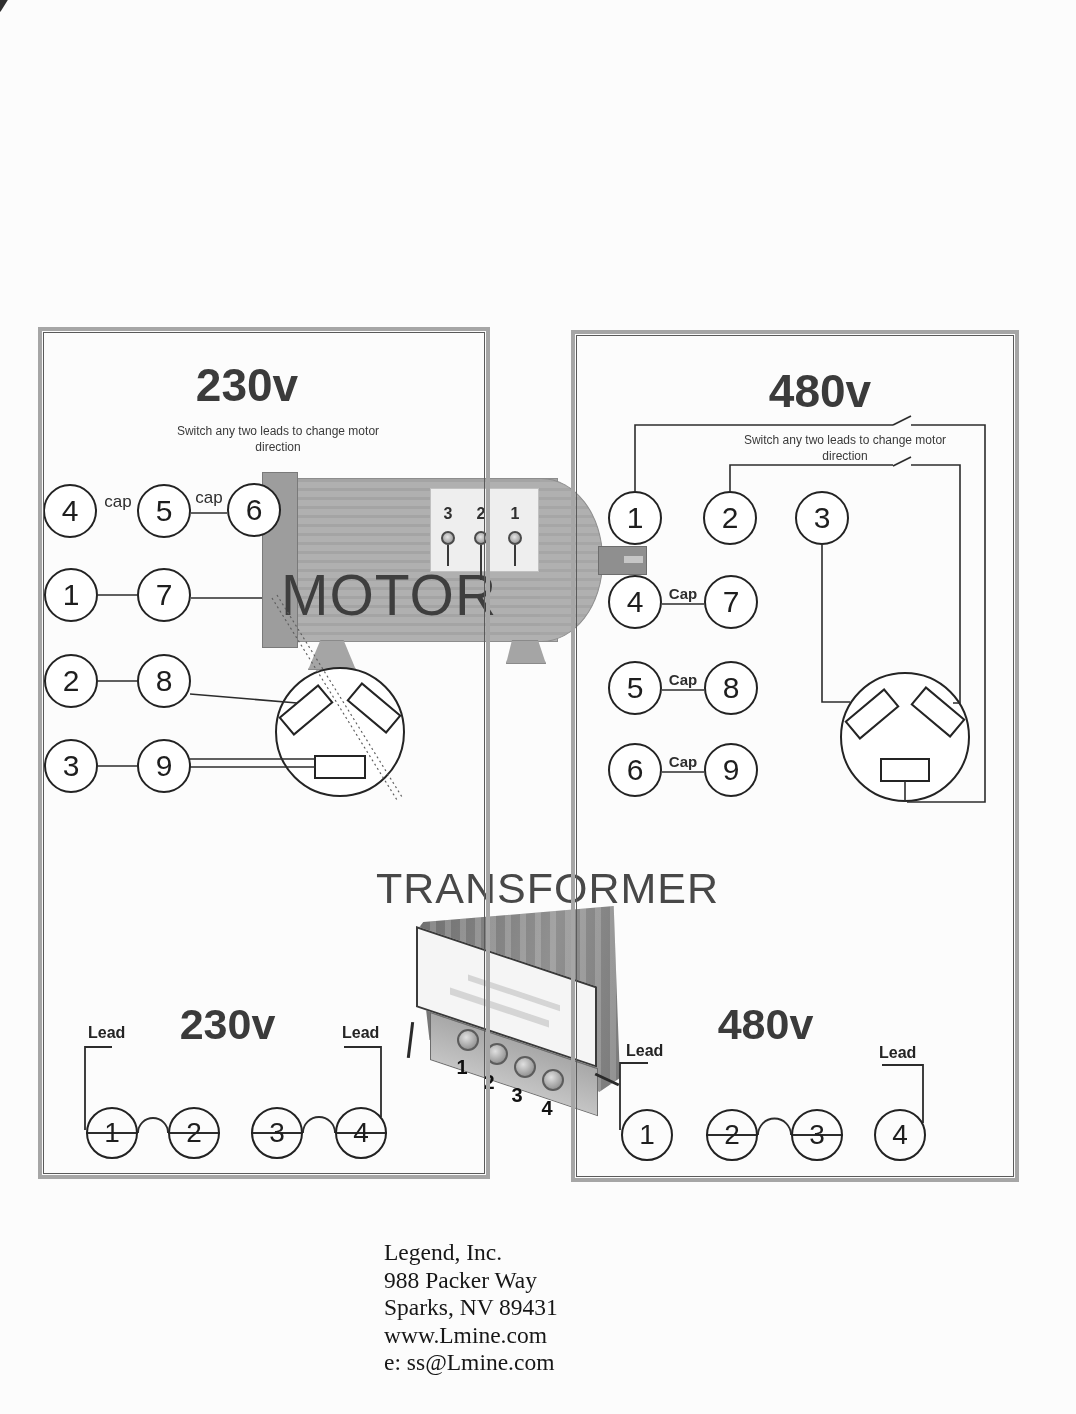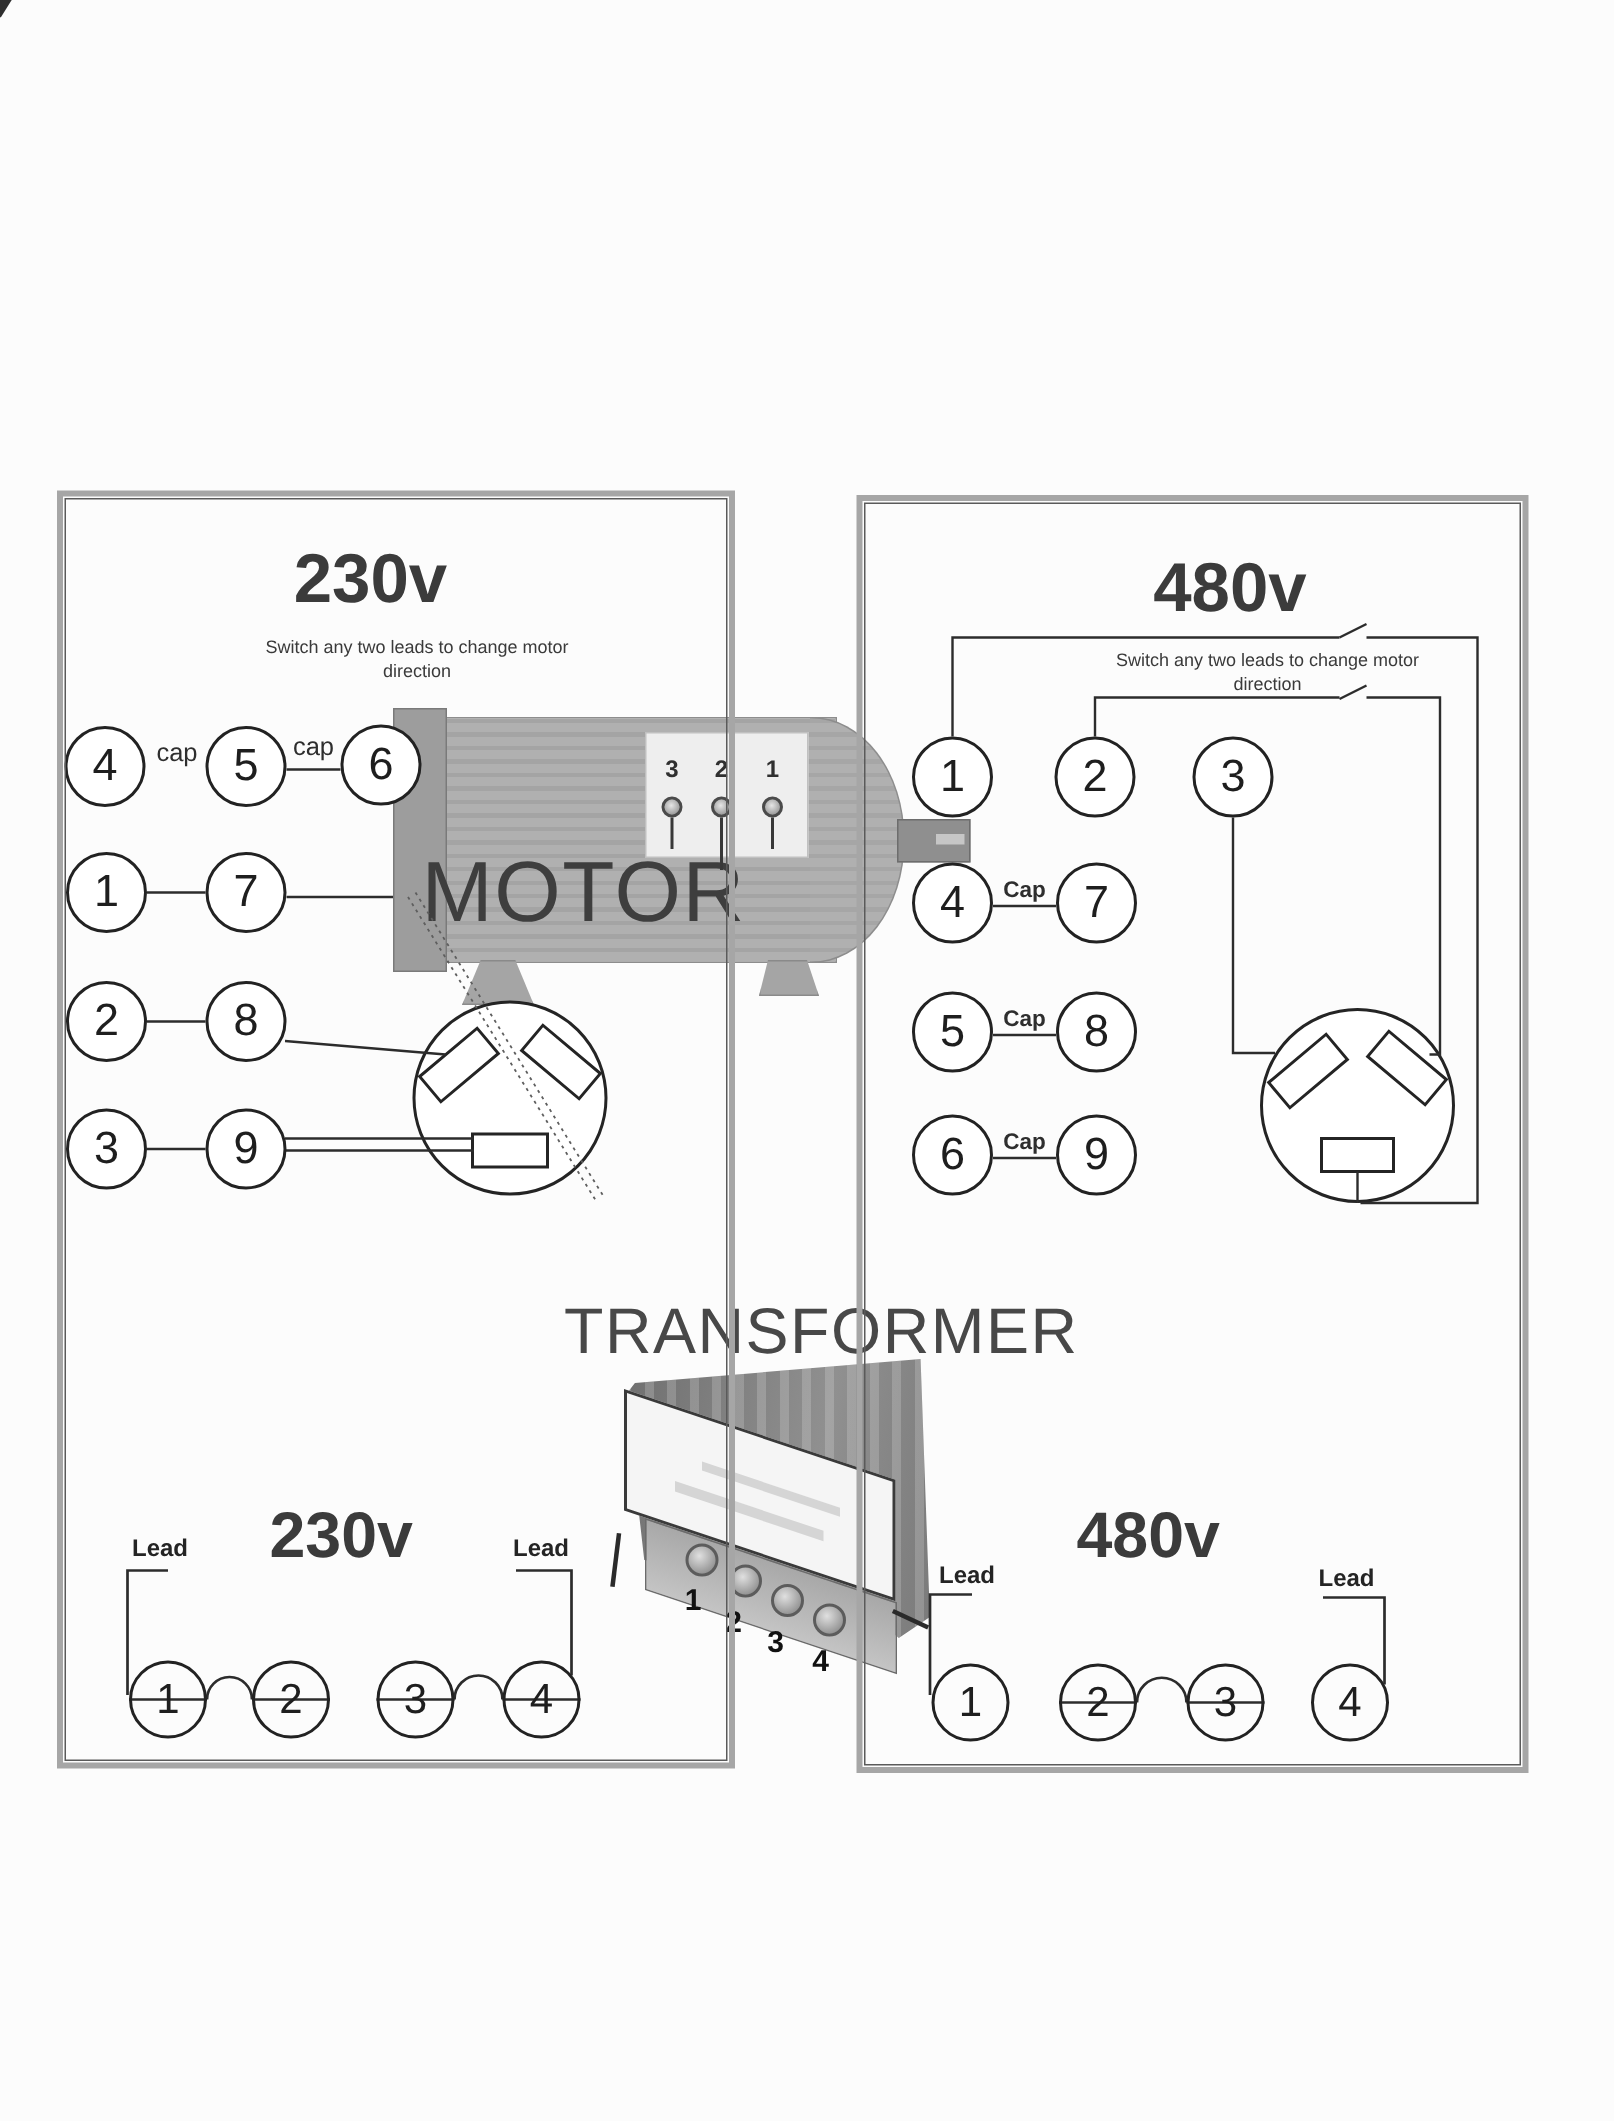--- a/index.html
+++ b/index.html
@@ -222,14 +222,21 @@
   <div class="circle small" style="left:335px;top:1107px;">4</div>
 
   <div class="abs big-title" style="left:683px;top:1000px;width:165px;font-size:43px;z-index:22;">480v</div>
   <div class="abs lead-label" style="left:626px;top:1042px;">Lead</div>
   <div class="abs lead-label" style="left:879px;top:1044px;">Lead</div>
   <div class="circle small" style="left:621px;top:1109px;">1</div>
   <div class="circle small" style="left:706px;top:1109px;">2</div>
   <div class="circle small" style="left:791px;top:1109px;">3</div>
   <div class="circle small" style="left:874px;top:1109px;">4</div>
 
+  <div class="abs footer">
+    <div>Legend, Inc.</div>
+    <div>988 Packer Way</div>
+    <div>Sparks, NV 89431</div>
+    <div>www.Lmine.com</div>
+    <div>e: ss@Lmine.com</div>
+  </div>
 
 </div>
 
 </body></html>

